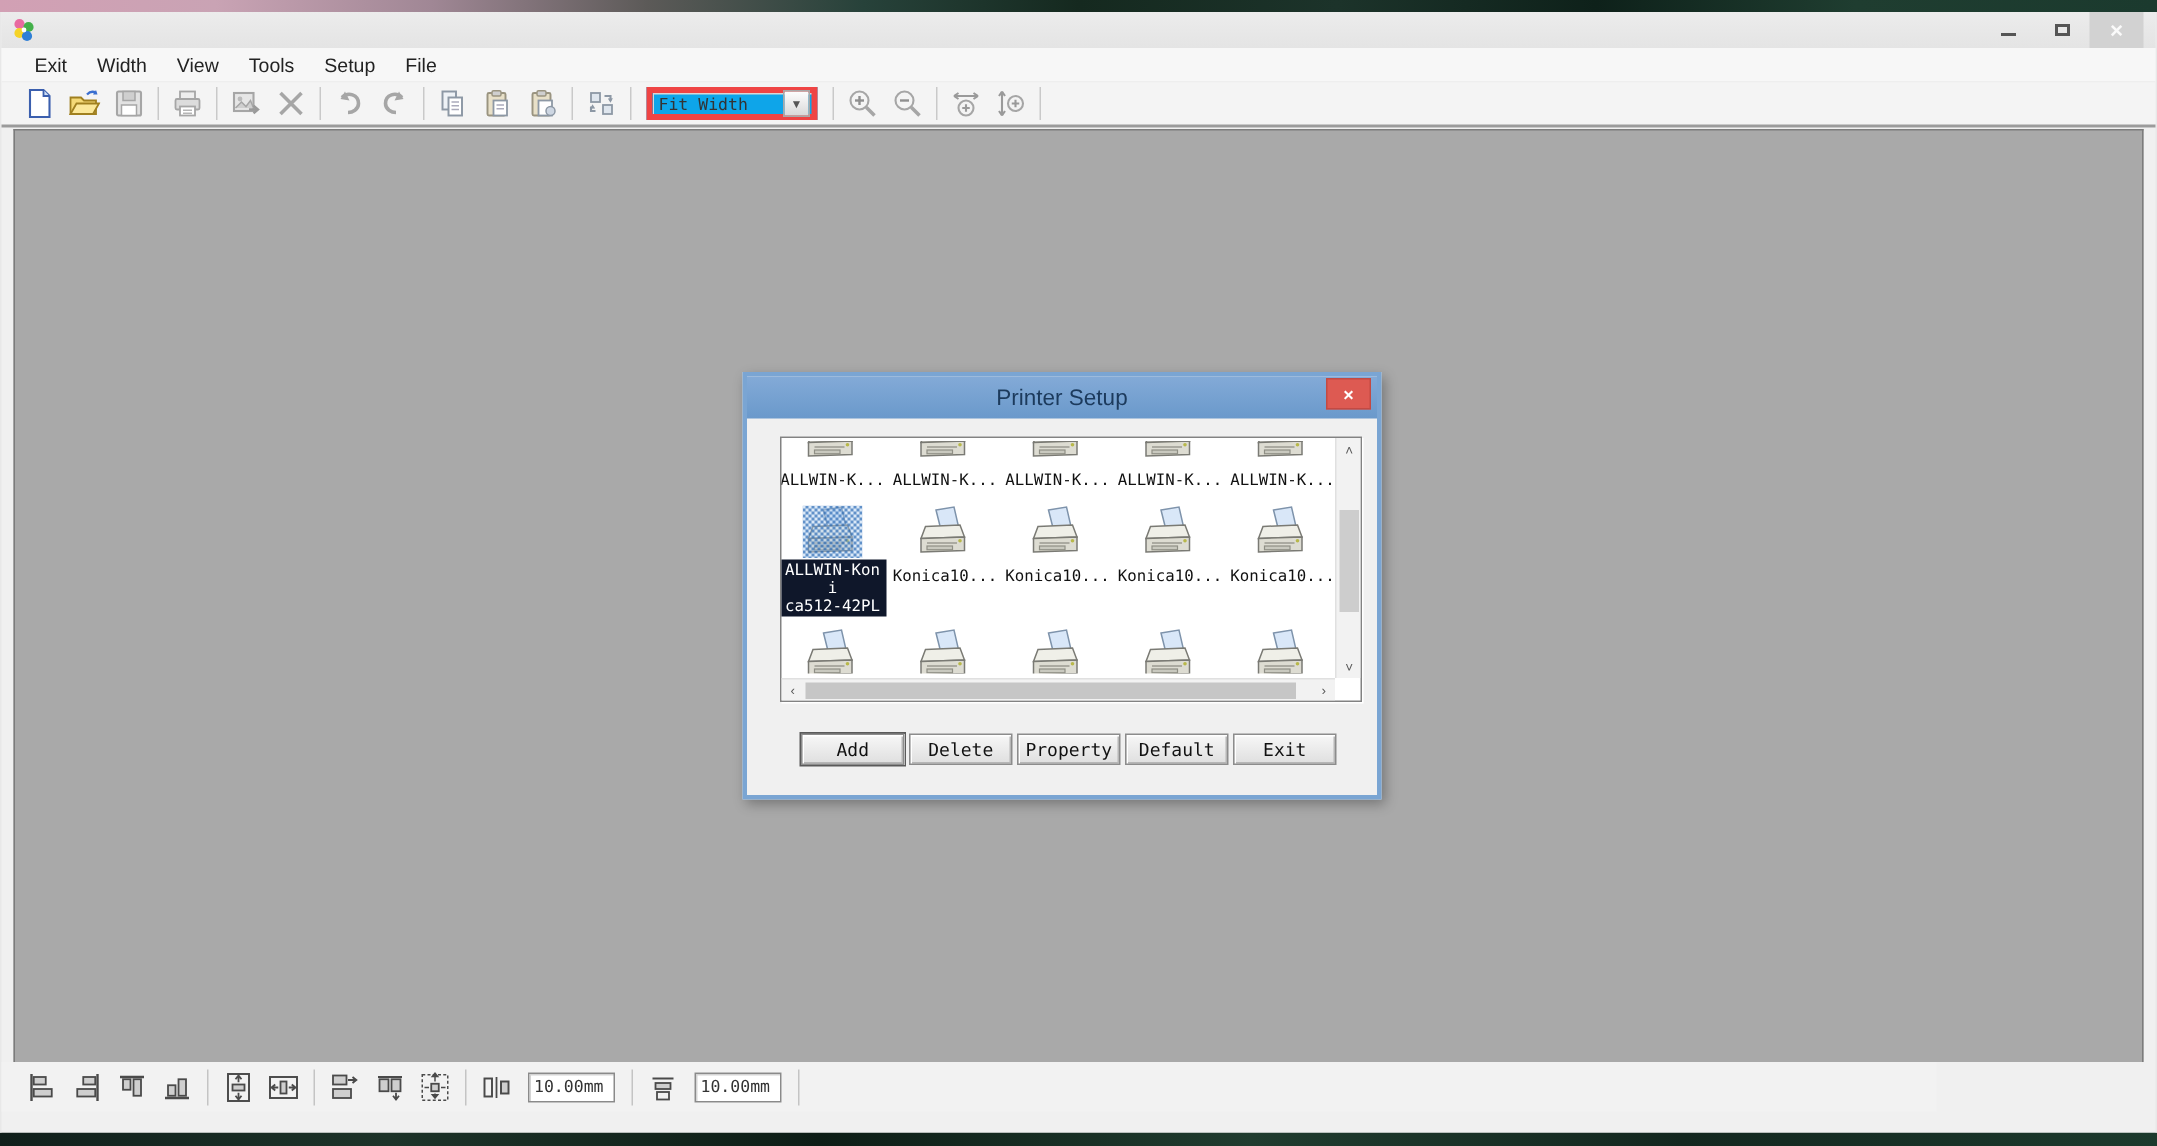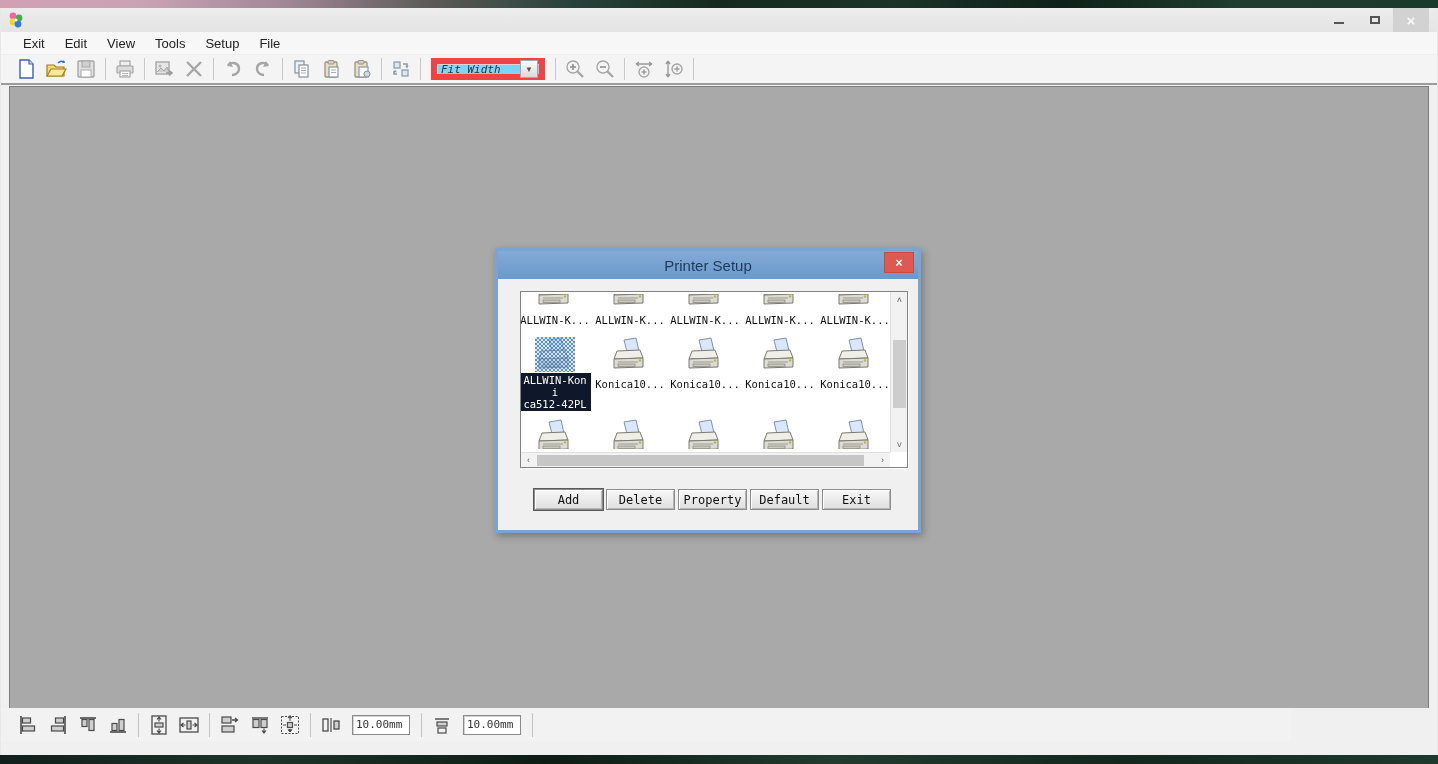--- a/index.html
+++ b/index.html
@@ -32,22 +32,22 @@
   
   .menubar { height:23px; background:#f7f7f7; display:flex; align-items:center;
     padding-left:12px; font-size:13px; color:#222; border-bottom:1px solid #eee; }
   .menu-item { padding:2px 10px; cursor:default; }
 
   
   .toolbar { height:30px; background:#f4f4f4; display:flex; align-items:center;
     padding-left:10px; border-bottom:2px solid #9b9b9b; }
   .tb-icon { width:30px; height:24px; display:flex; align-items:center; justify-content:center; }
   .tb-sep { width:1px; height:22px; background:#c9c9c9; margin:0 4px; }
-  .combo { width:114px; height:22px; background:#7dd3fc; border:6px solid #ef4444;
-    box-shadow:inset 1px 1px 0 #d7d7d7; display:flex; align-items:center; margin:0 6px;font-style:italic; }
+  .combo { width:114px; height:22px; background:#0ea5e9; border:4px solid #ef4444;
+    box-shadow:inset 1px 1px 0 #d7d7d7; display:flex; align-items:center; margin:0 6px; }
   .combo-text { flex:1; font-family:"DejaVu Sans Mono", monospace; font-size:11px;
     color:#333; padding-left:4px; }
   .combo-btn { width:18px; height:18px; margin-right:1px; background:linear-gradient(#fdfdfd,#d9d9d9);
     border:1px solid #a8a8a8; display:flex; align-items:center; justify-content:center;
     font-size:8px; color:#555; }
 
   
   .canvas { position:absolute; left:8px; top:78px; width:1420px; height:622px;
     background:#a9a9a9; border:1px solid #7c7c7c; border-bottom:none; }
 
@@ -159,21 +159,21 @@
         </div>
       <div class="win-btn max">
           <span></span>
         </div>
       <div class="win-btn close">×</div>
     </div>
   </div>
 
   <div class="menubar">
     <div class="menu-item">Exit</div>
-    <div class="menu-item">Edit</div>
+    <div class="menu-item">Width</div>
     <div class="menu-item">View</div>
     <div class="menu-item">Tools</div>
     <div class="menu-item">Setup</div>
     <div class="menu-item">File</div>
   </div>
 
   <div class="toolbar">
     <div class="tb-icon">
       <svg width="20" height="20" viewBox="0 0 20 20">
           <path d="M4 1 h9 l4 4 v14 h-13 z" fill="#fff" stroke="#3b5fae" stroke-width="1.4"></path>

